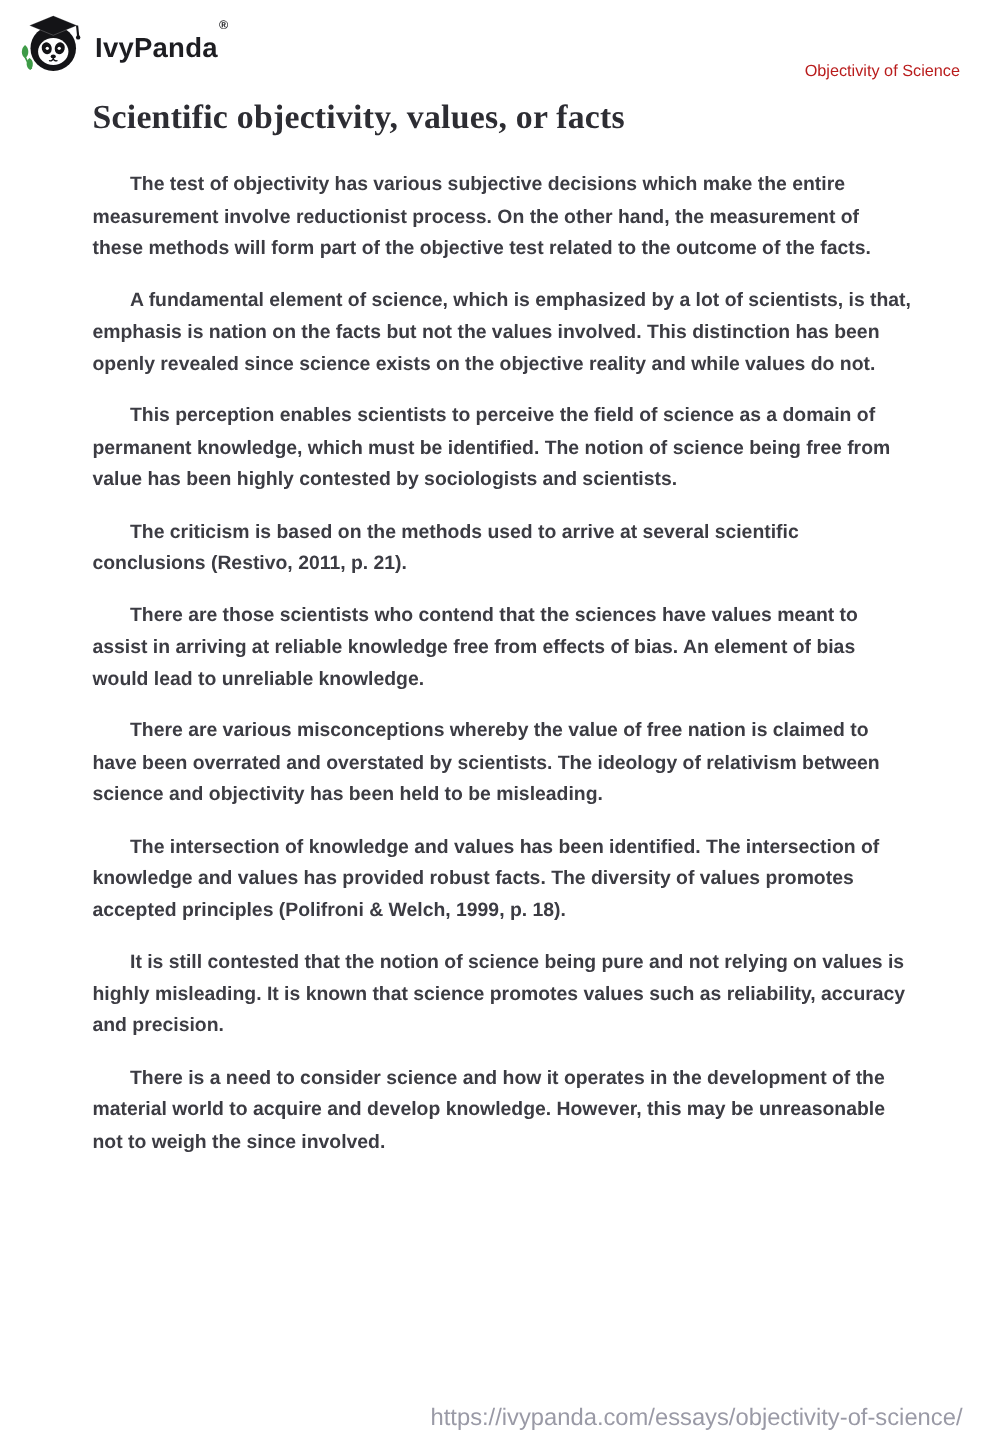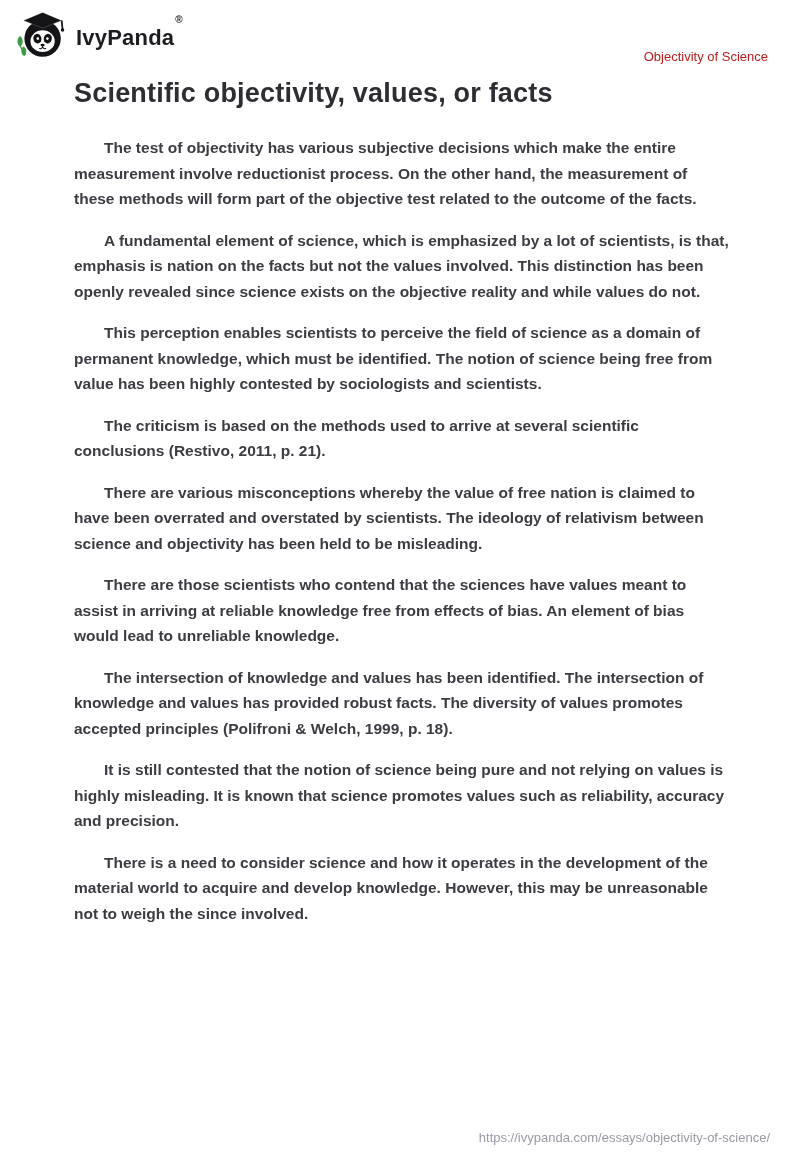--- a/index.html
+++ b/index.html
@@ -56,39 +56,40 @@
   
   .article {
     padding: 14px 70px 0 74px;
   }
   .page-title {
     font-size: 27px;
     font-weight: bold;
     color: #2d2d33;
     margin-bottom: 26px;
     letter-spacing: 0.2px;
+    font-family: Liberation Serif, serif;
   }
   .article p {
     font-size: 15.5px;
     line-height: 25.5px;
     color: #3c3c43;
     text-indent: 30px;
     margin-bottom: 16px;
     font-weight: bold;
   }
 
   
   .footer {
     position: absolute;
     bottom: 14px;
     right: 30px;
     text-align: right;
   }
   .source-url {
-    font-size: 13px;
+    font-size: 19px;
     color: #9a9aa6;
     text-decoration: none;
     cursor: pointer;
   }
 </style>
 </head>
 <body>
 
 <div class="page">
 
@@ -122,22 +123,22 @@
     <div class="header-doc-title">Objectivity of Science</div>
   </div>
 
   <div class="article">
     <h1 class="page-title">Scientific objectivity, values, or facts</h1>
 
     <p>The test of objectivity has various subjective decisions which make the entire measurement involve reductionist process. On the other hand, the measurement of these methods will form part of the objective test related to the outcome of the facts.</p>
     <p>A fundamental element of science, which is emphasized by a lot of scientists, is that, emphasis is nation on the facts but not the values involved. This distinction has been openly revealed since science exists on the objective reality and while values do not.</p>
     <p>This perception enables scientists to perceive the field of science as a domain of permanent knowledge, which must be identified. The notion of science being free from value has been highly contested by sociologists and scientists.</p>
     <p>The criticism is based on the methods used to arrive at several scientific conclusions (Restivo, 2011, p. 21).</p>
+    <p>There are those scientists who contend that the sciences have values meant to assist in arriving at reliable knowledge free from effects of bias. An element of bias would lead to unreliable knowledge.</p>
     <p>There are various misconceptions whereby the value of free nation is claimed to have been overrated and overstated by scientists. The ideology of relativism between science and objectivity has been held to be misleading.</p>
-    <p>There are those scientists who contend that the sciences have values meant to assist in arriving at reliable knowledge free from effects of bias. An element of bias would lead to unreliable knowledge.</p>
     <p>The intersection of knowledge and values has been identified. The intersection of knowledge and values has provided robust facts. The diversity of values promotes accepted principles (Polifroni &amp; Welch, 1999, p. 18).</p>
     <p>It is still contested that the notion of science being pure and not relying on values is highly misleading. It is known that science promotes values such as reliability, accuracy and precision.</p>
     <p>There is a need to consider science and how it operates in the development of the material world to acquire and develop knowledge. However, this may be unreasonable not to weigh the since involved.</p>
   </div>
 
   <div class="footer">
     <span class="source-url">https://ivypanda.com/essays/objectivity-of-science/</span>
   </div>
 
 </div>

